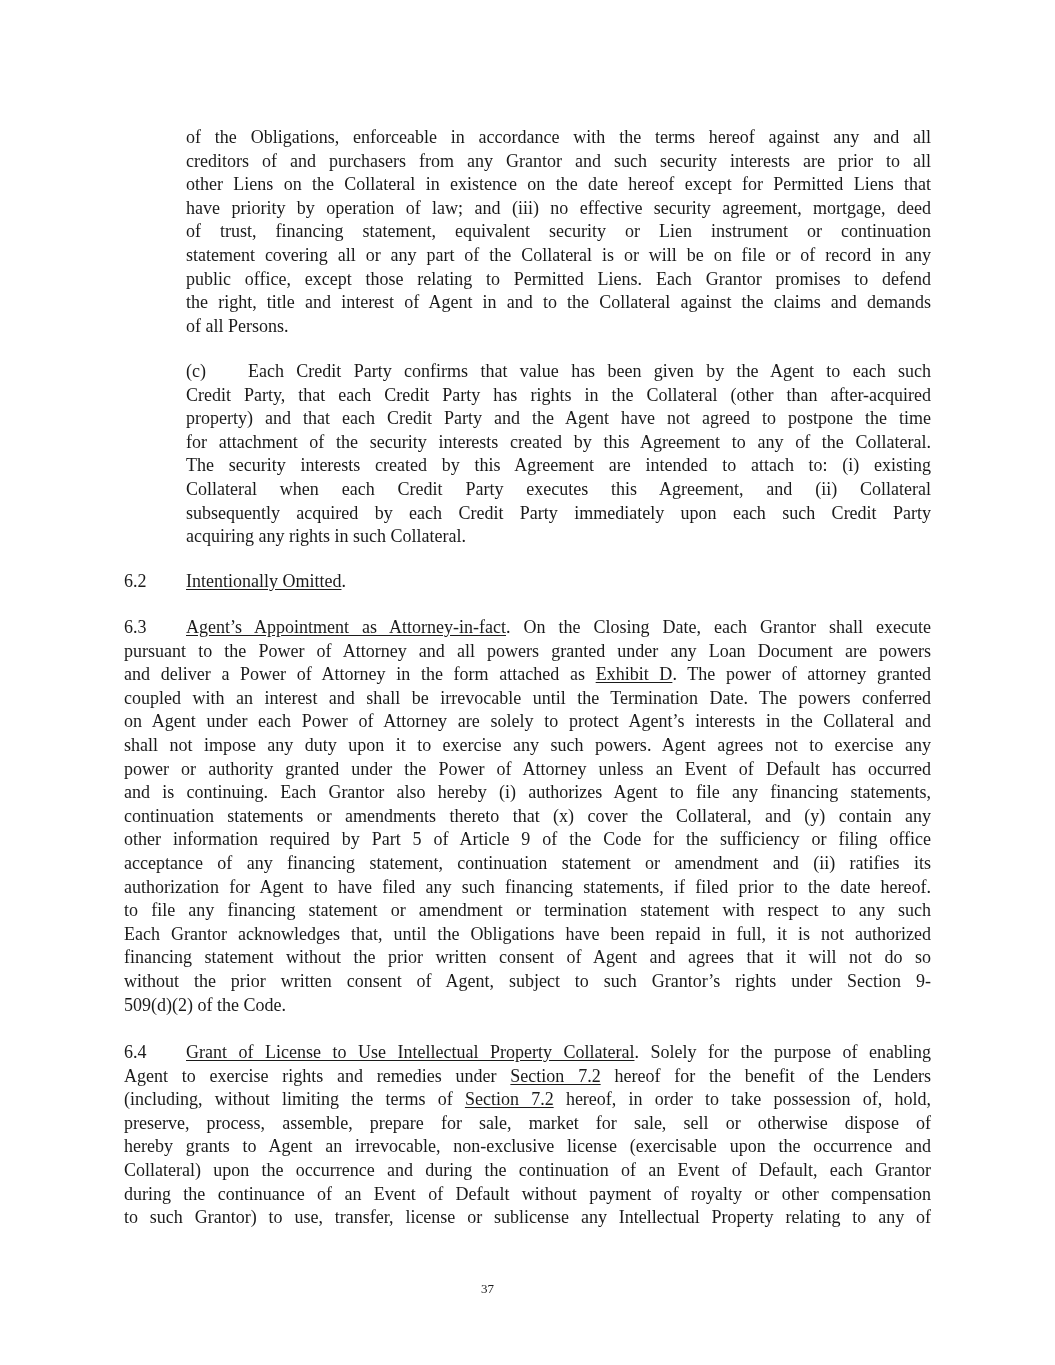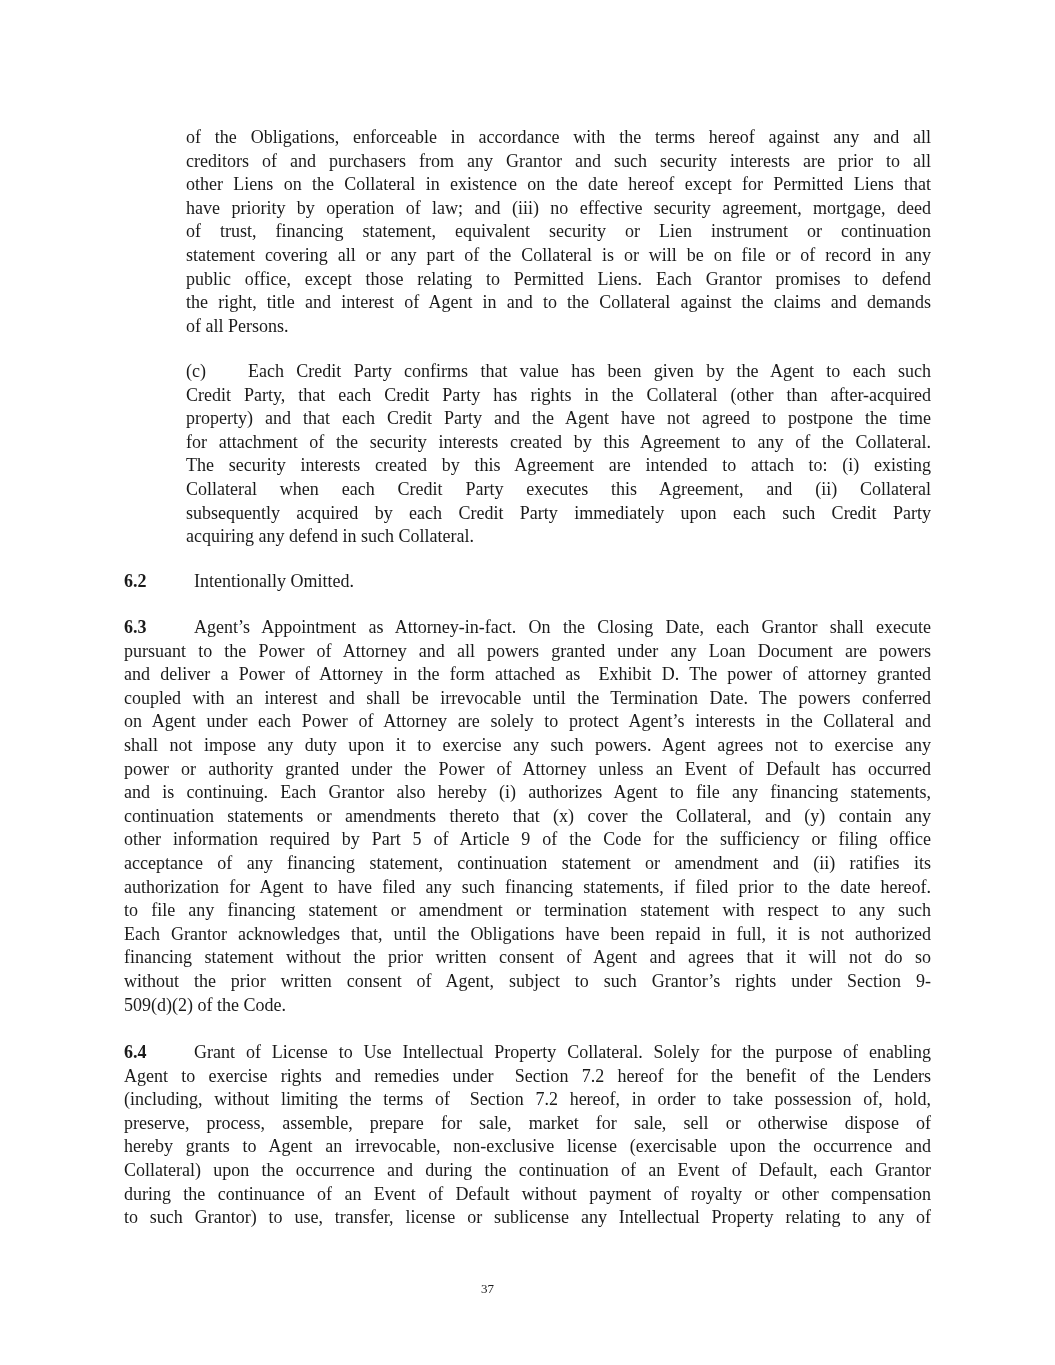--- a/index.html
+++ b/index.html
@@ -39,27 +39,26 @@
     .line {
       display: block;
       text-align: justify;
       text-align-last: justify;
       white-space: nowrap;
     }
     .line.last {
       text-align-last: left;
     }
     .u {
+      text-decoration: underline;
       text-underline-offset: 2px;
-      margin-left: 8px;
     }
     .num {
       display: inline-block;
       width: 62px;
-      font-weight: bold;
     }
     .cnum {
       display: inline-block;
       width: 62px;
     }
     .page-number {
       position: absolute;
       left: 0;
       width: 975px;
       top: 1281px;
@@ -85,21 +84,21 @@
   </div>
 
   <div class="para indented" style="top:360px;">
     <span class="line"><span class="cnum">(c)</span><span>Each Credit Party confirms that value has been given by the Agent to each such</span></span>
     <span class="line">Credit Party, that each Credit Party has rights in the Collateral (other than after-acquired</span>
     <span class="line">property) and that each Credit Party and the Agent have not agreed to postpone the time</span>
     <span class="line">for attachment of the security interests created by this Agreement to any of the Collateral.</span>
     <span class="line">The security interests created by this Agreement are intended to attach to:  (i) existing</span>
     <span class="line">Collateral when each Credit Party executes this Agreement, and (ii) Collateral</span>
     <span class="line">subsequently acquired by each Credit Party immediately upon each such Credit Party</span>
-    <span class="line last">acquiring any defend in such Collateral.</span>
+    <span class="line last">acquiring any rights in such Collateral.</span>
   </div>
 
   <div class="para full" style="top:570px;">
     <span class="line last"><span class="num">6.2</span><span class="u">Intentionally Omitted</span><span>.</span></span>
   </div>
 
   <div class="para full" style="top:616px;">
     <span class="line"><span class="num">6.3</span><span class="u">Agent’s Appointment as Attorney-in-fact</span><span>.  On the Closing Date, each Grantor shall execute</span></span>
     <span class="line">pursuant to the Power of Attorney and all powers granted under any Loan Document are powers</span>
     <span class="line"><span>and deliver a Power of Attorney in the form attached as </span><span class="u">Exhibit D</span><span>.  The power of attorney granted</span></span>

